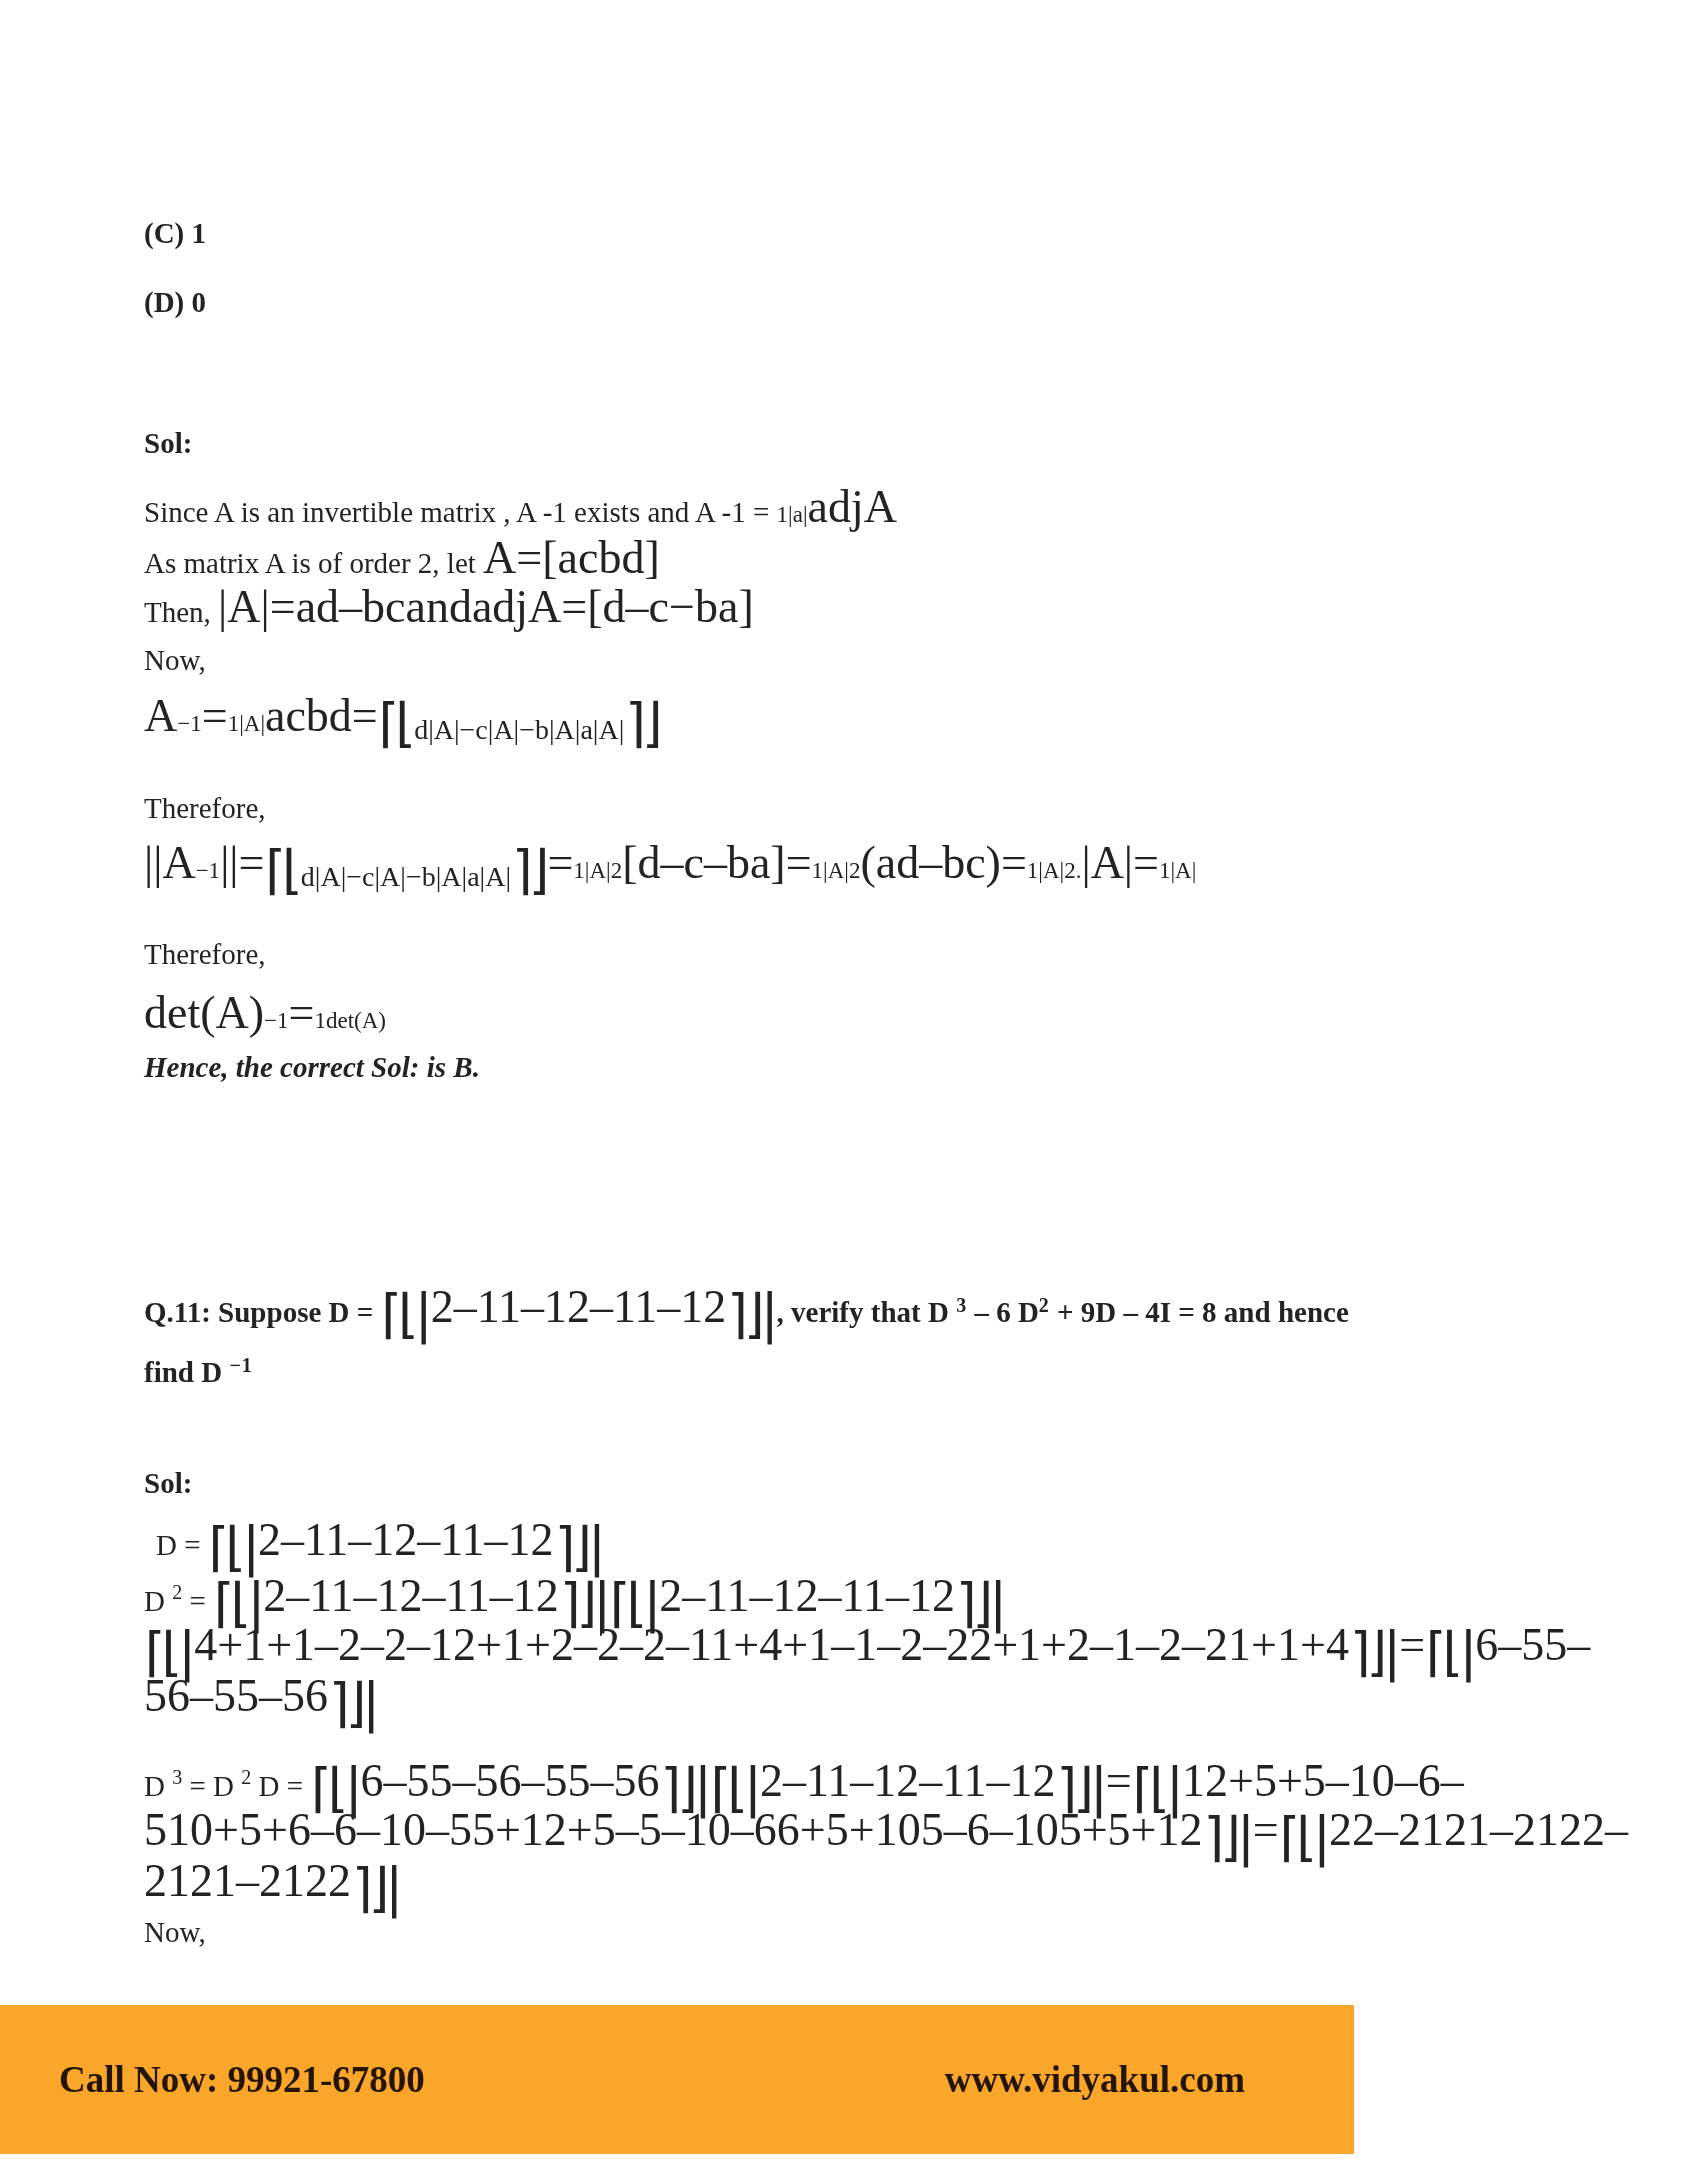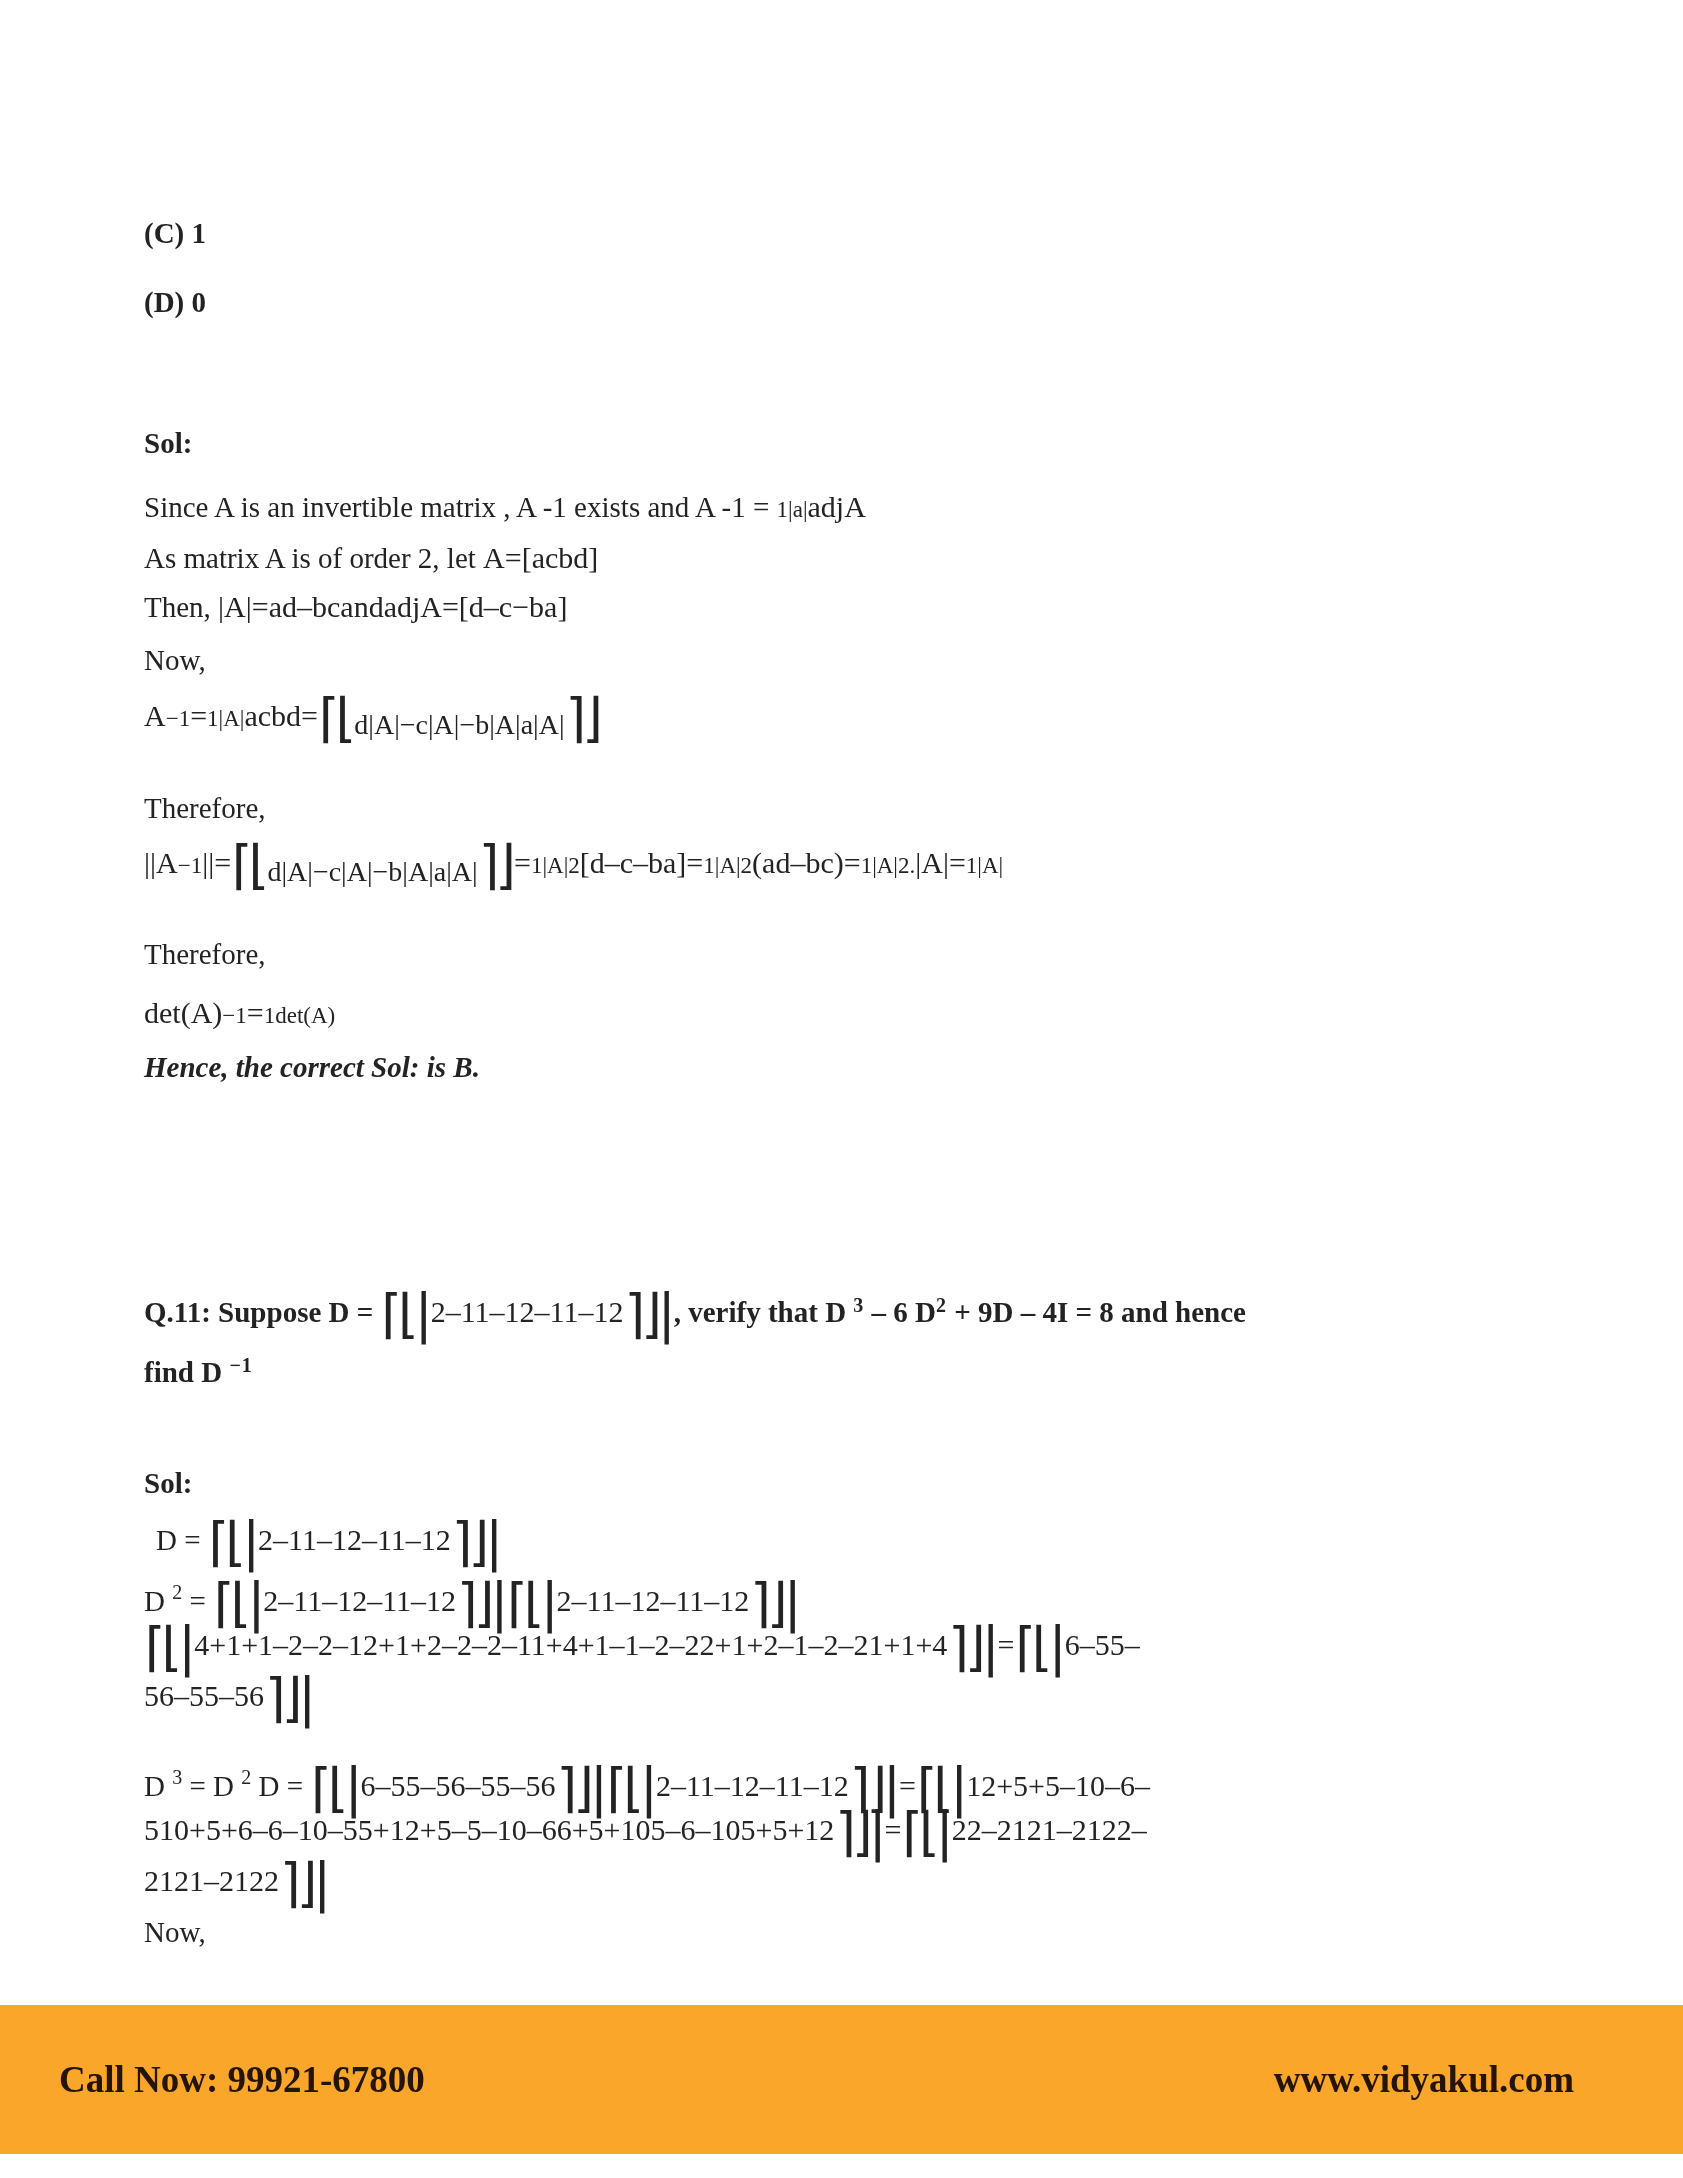--- a/index.html
+++ b/index.html
@@ -14,37 +14,37 @@
   .doc { position:absolute; inset:0; }
   .line {
     position:absolute;
     left:144px;
     white-space:pre;
     line-height:46px;
   }
   
   .r-b  { font-weight:bold; font-size:29px; }
   .r-n  { font-size:29px; }
-  .r-m  { font-size:30px; }
+  .r-m  { font-size:46px; }
   .r-s  { font-size:23px; }
   .r-ss { font-size:28px; vertical-align:-8px; }
   .r-sp { font-weight:bold; font-size:20px; vertical-align:10px; letter-spacing:1px; }
   .r-sn { font-size:20px; vertical-align:12px; }
   .r-br {
     font-family:"DejaVu Sans", sans-serif;
     font-size:53px;
     line-height:0;
     vertical-align:-10px;
     letter-spacing:-4px;
     margin:0 2px 0 1px;
   }
   .footer {
     position:absolute;
     left:0; top:2005px;
-    width:1683px; height:149px;
+    width:1354px; height:149px;
     background:#f9a62b;
     display:flex;
     align-items:center;
     justify-content:space-between;
     box-sizing:border-box;
     padding:0 109px 0 59px;
   }
   .footer span {
     font-family:"Liberation Serif", serif;
     font-weight:bold;

